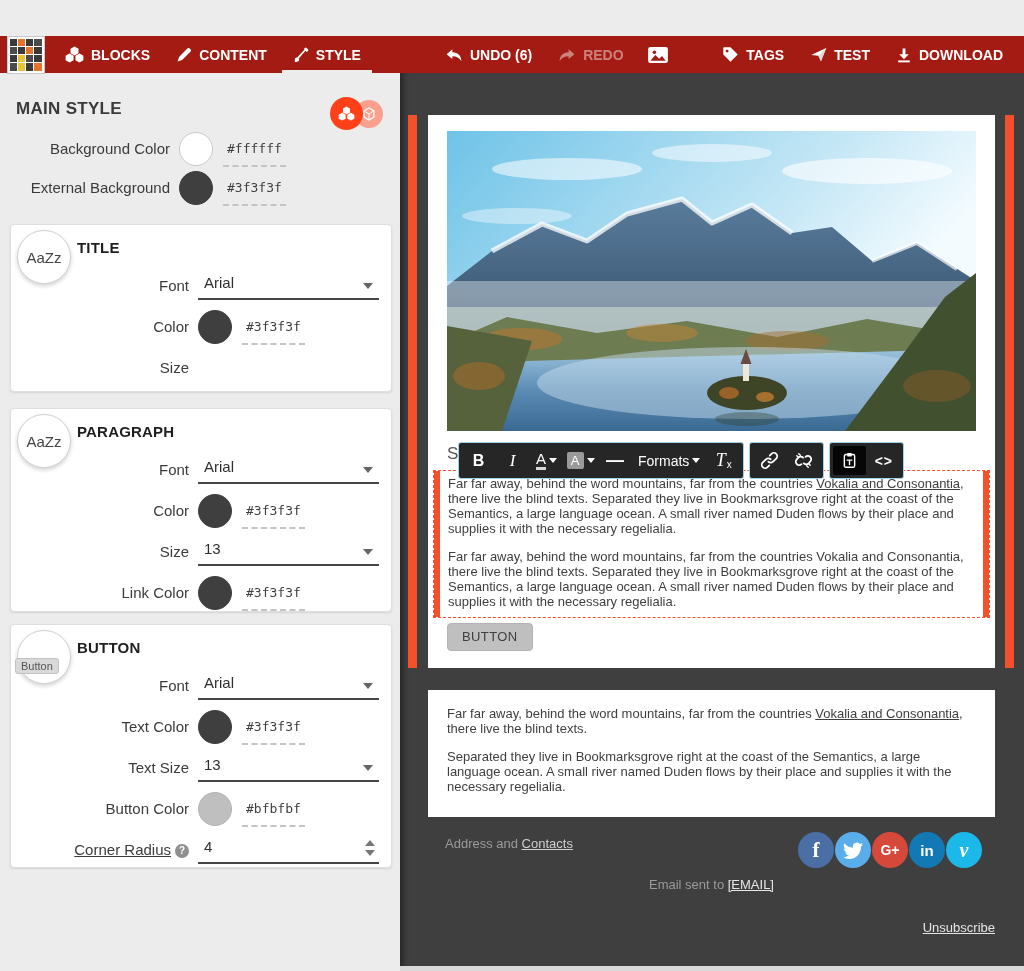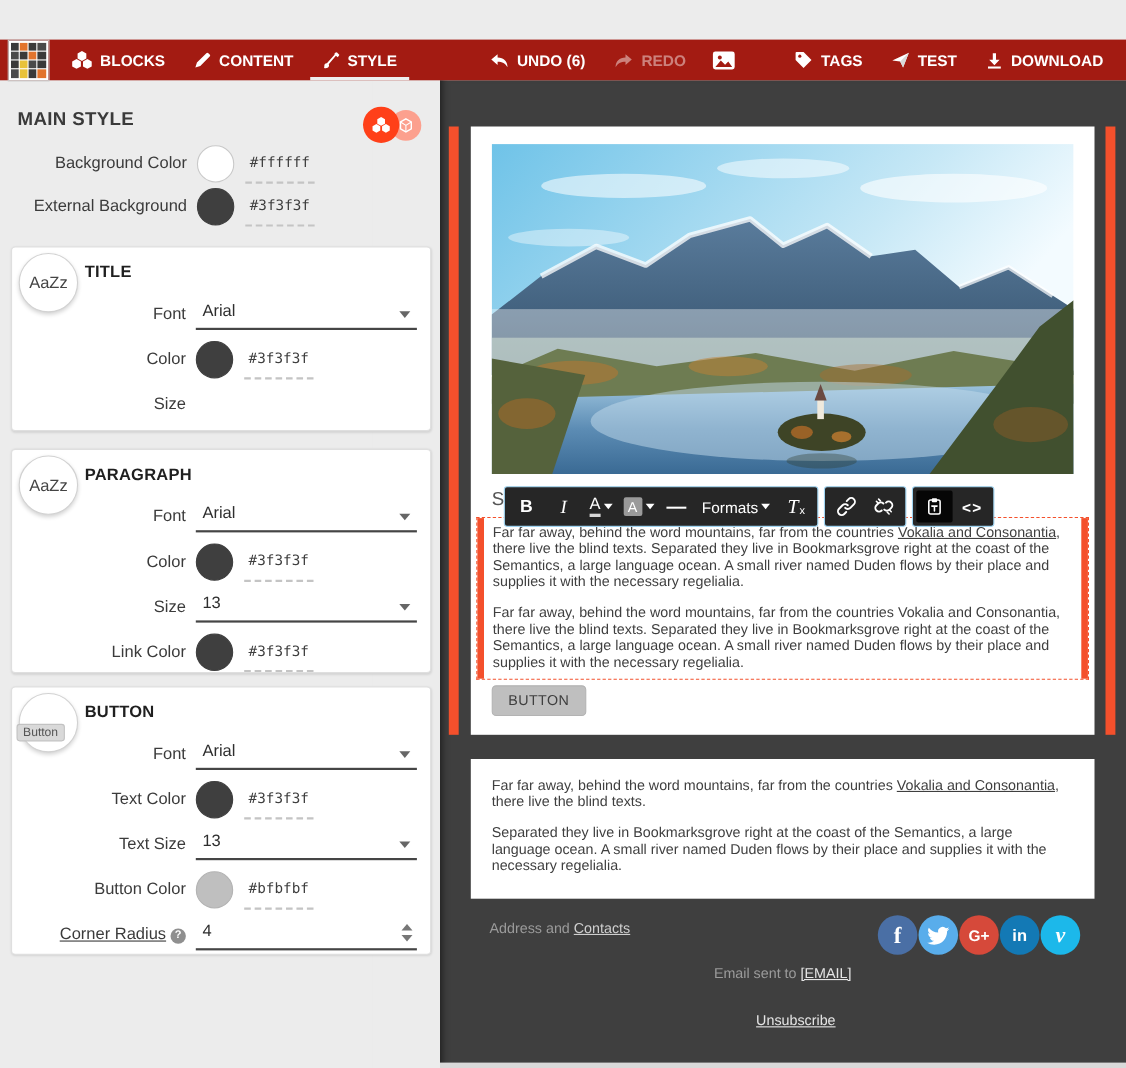--- a/index.html
+++ b/index.html
@@ -53,21 +53,21 @@
   .card-title-sec{top:151px;height:166px;}
   .card-paragraph-sec{top:335px;height:202px;}
   .card-button-sec{top:551px;height:242px;}
   .card-icon{position:absolute;left:6px;top:5px;width:52px;height:52px;border-radius:50%;background:#fff;
              border:1px solid #d2d2d2;box-shadow:0 2px 4px rgba(0,0,0,.18);
              display:flex;align-items:center;justify-content:center;font-size:15px;color:#444;z-index:2;}
   .btn-badge{position:absolute;left:-3px;top:27px;background:#d9d9d9;border:1px solid #c2c2c2;border-radius:3px;
              padding:1px 5px;font-size:11px;color:#555;}
   .card-heading{position:absolute;left:66px;top:14px;font-weight:bold;font-size:15px;color:#1f1f1f;letter-spacing:.2px;}
   .card-rows{padding-top:40px;}
-  .card .flabel{width:158px;}
+  .card .flabel{width:158px;margin-left:20px;}
   .fcontrol{flex:1;margin-right:12px;position:relative;}
   .fselect{border-bottom:2px solid #454545;padding:2px 4px 7px 6px;font-size:15px;color:#2e2e2e;cursor:pointer;}
   .caret{position:absolute;right:6px;bottom:11px;width:0;height:0;
          border-left:5px solid transparent;border-right:5px solid transparent;border-top:6px solid #666;}
   .colorrow{display:flex;align-items:center;flex:1;}
   .radius-label{text-decoration:underline;cursor:pointer;}
   .help{display:inline-flex;width:14px;height:14px;border-radius:50%;background:#8f8f8f;color:#fff;
         font-size:10px;font-weight:bold;align-items:center;justify-content:center;margin-left:4px;
         vertical-align:1px;cursor:pointer;}
   .fnumber{border-bottom:2px solid #454545;padding:2px 4px 7px 6px;font-size:15px;color:#2e2e2e;}
@@ -120,21 +120,21 @@
   .socials{position:absolute;left:398px;top:759px;display:flex;gap:1px;}
   .soc{width:36px;height:36px;border-radius:50%;display:flex;align-items:center;justify-content:center;
        color:#fff;cursor:pointer;flex:none;}
   .soc-facebook{background:#4a6fa5;font-family:"Liberation Serif",serif;font-weight:bold;font-size:21px;}
   .soc-twitter{background:#59adeb;}
   .soc-google-plus{background:#d6493a;font-weight:bold;font-size:14px;}
   .soc-linkedin{background:#1379b5;font-weight:bold;font-size:15px;}
   .soc-vimeo{background:#1cb8ea;font-style:italic;font-weight:bold;font-size:20px;font-family:"Liberation Serif",serif;}
   .sent-line{position:absolute;left:28px;width:567px;top:804px;text-align:center;font-size:13px;color:#9b9b9b;}
   .sent-line a{color:#e5e5e5;text-decoration:underline;cursor:pointer;}
-  .unsub-line{position:absolute;left:40px;width:567px;top:847px;text-align:center;font-size:13px;}
+  .unsub-line{position:absolute;left:28px;width:567px;top:847px;text-align:right;font-size:13px;}
   .unsub-line a{color:#e5e5e5;text-decoration:underline;cursor:pointer;}
   .bottom-strip{position:absolute;left:0;right:0;bottom:0;height:5px;background:#d9d9d9;}
 </style>
 </head>
 <body>
 
 <div class="canvas">
 
 
   <div class="navbar">

